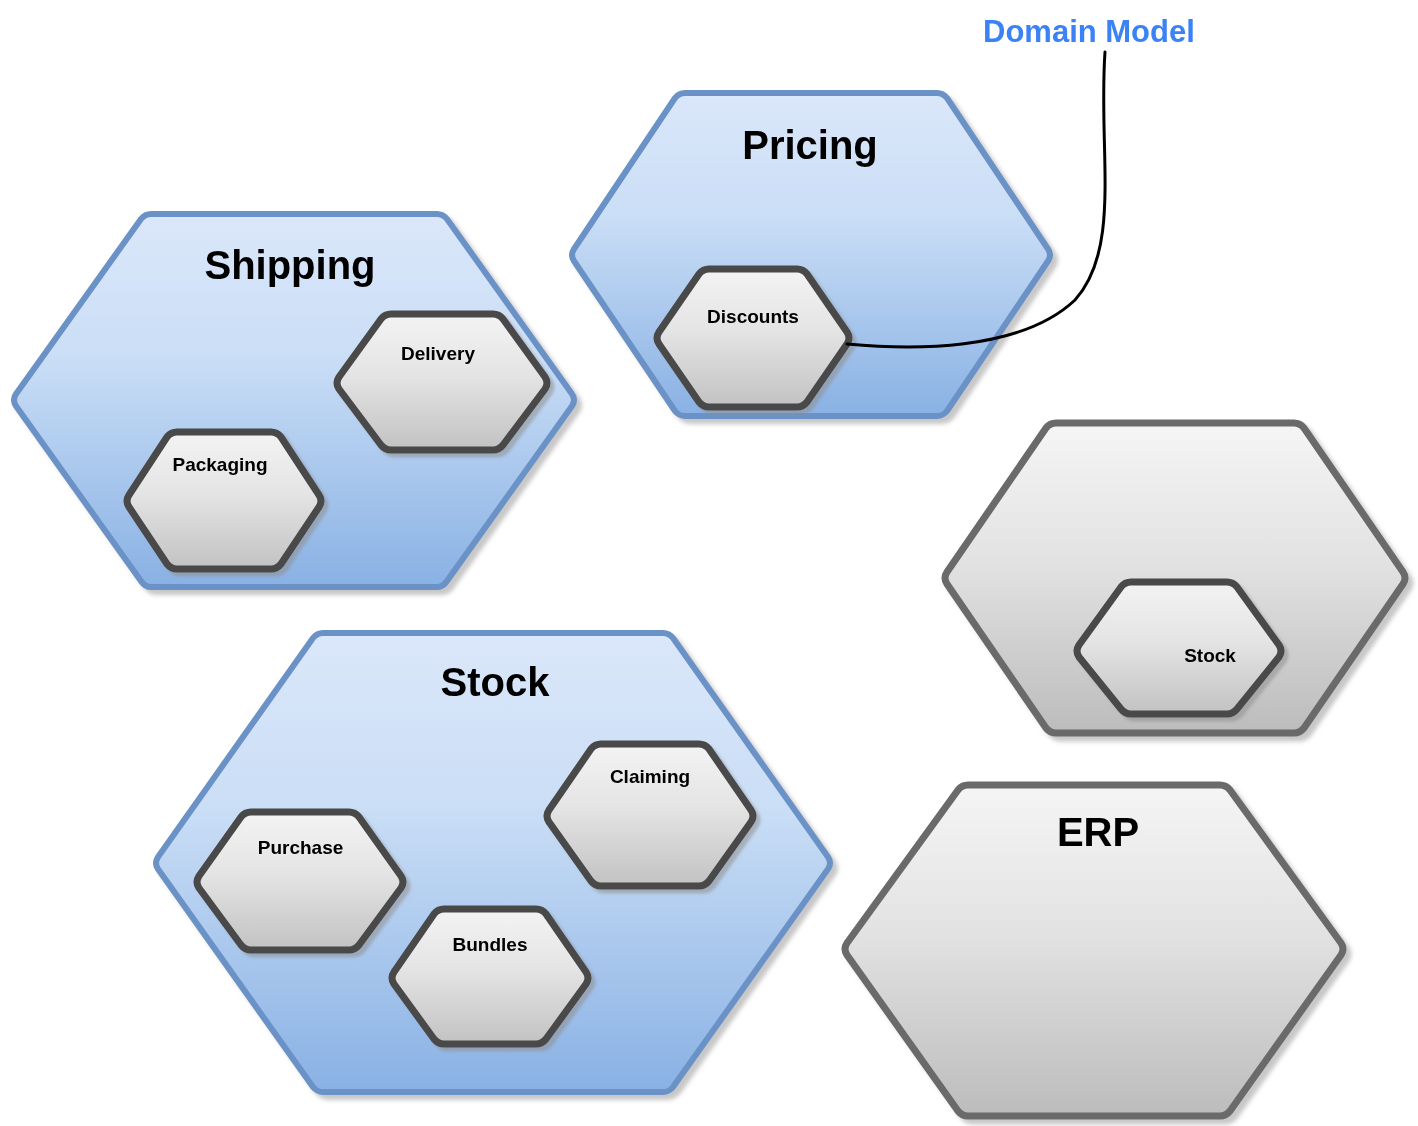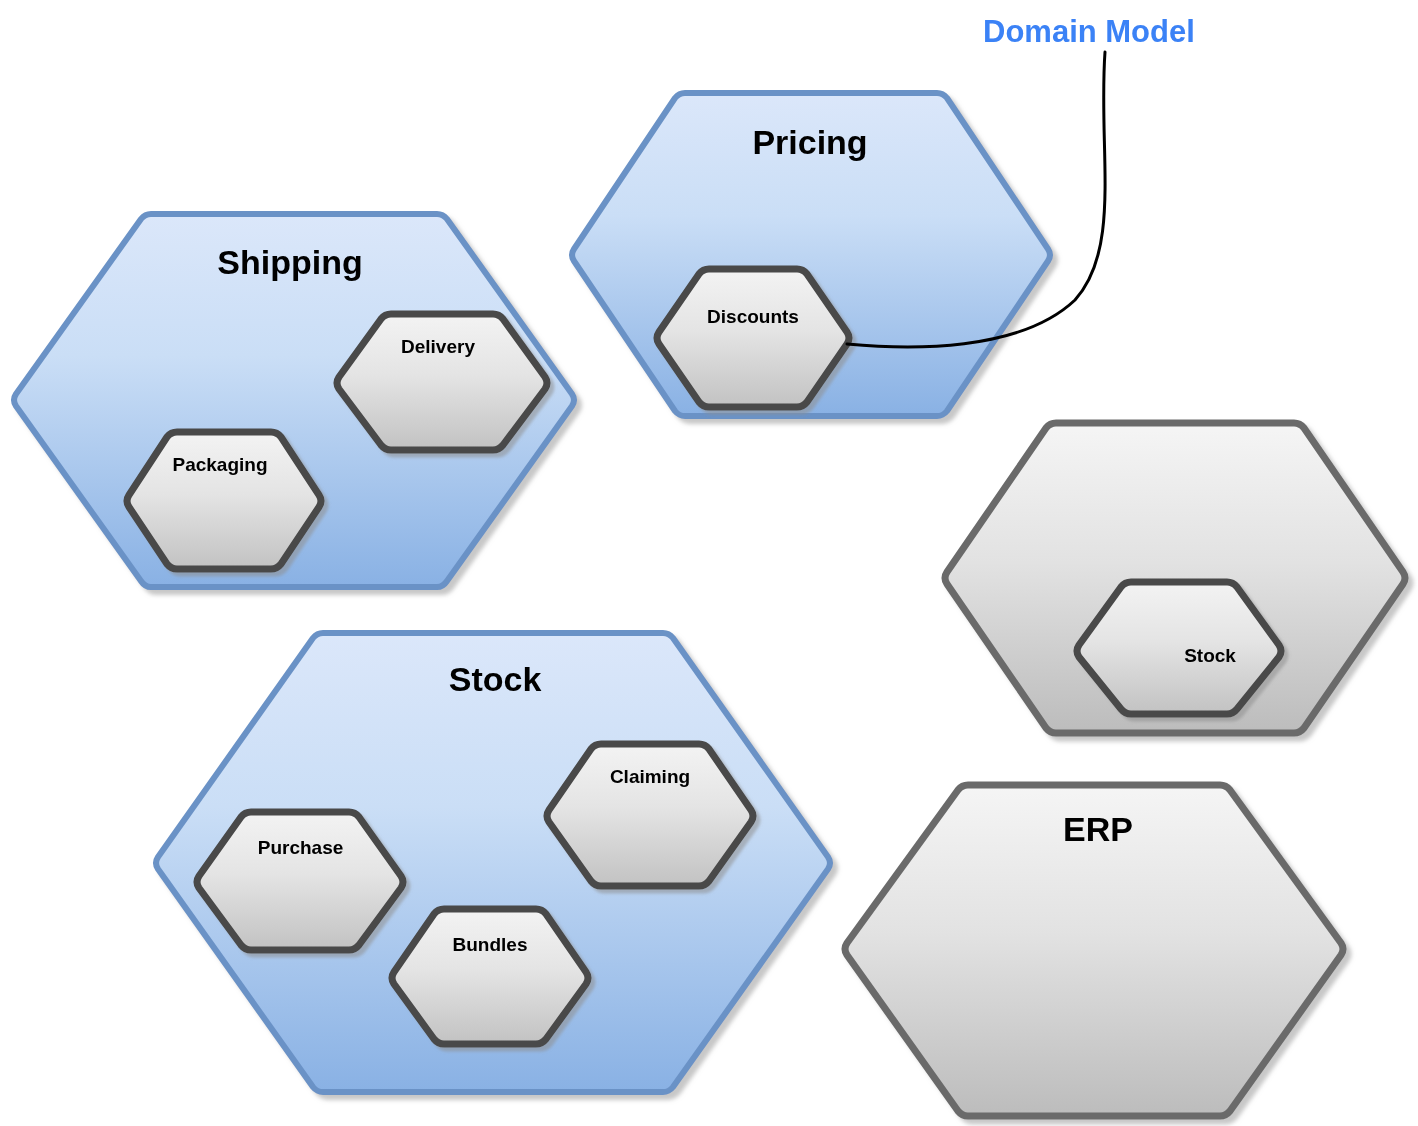--- a/index.html
+++ b/index.html
@@ -29,21 +29,21 @@
   }
   .hex-label {
     position: absolute;
     text-align: center;
     color: #000000;
     font-weight: bold;
     white-space: nowrap;
     pointer-events: none;
     line-height: 1;
   }
-  .label-container { font-size: 34px; letter-spacing: 0px; }
+  .label-container { font-size: 40px; letter-spacing: 0px; }
   .label-child     { font-size: 19px; letter-spacing: 0px; }
   .annotation-label {
     position: absolute;
     color: #3b82f6;
     font-weight: bold;
     font-size: 31px;
     white-space: nowrap;
     line-height: 1;
   }
 </style>
@@ -116,21 +116,21 @@
 
     <g>
       <path filter="url(#hexShadow)" fill="url(#gradGreyBig)" stroke="#6b6b6b" stroke-width="7" stroke-linejoin="round" d="M 968,785 L 1220,785 Q 1226,785 1230,790 L 1341,943 Q 1345,949 1341,955 L 1230,1111 Q 1226,1116 1220,1116 L 968,1116 Q 962,1116 958,1111 L 847,955 Q 843,949 847,943 L 958,790 Q 962,785 968,785 Z"></path>
     </g>
 
     <path fill="none" stroke="#000000" stroke-width="3" stroke-linecap="round" d="M 1105,52 C 1098,150 1122,248 1075,300 C 1020,352 910,350 847,344"></path>
   </svg>
 
   <div class="hex-label label-container" style="left:190px; top:245px; width:200px;">Shipping</div>
 
-  <div class="hex-label label-child" style="left:378px; top:337px; width:120px;">Delivery</div>
+  <div class="hex-label label-child" style="left:378px; top:344px; width:120px;">Delivery</div>
 
   <div class="hex-label label-child" style="left:155px; top:455px; width:130px;">Packaging</div>
 
   <div class="hex-label label-container" style="left:710px; top:125px; width:200px;">Pricing</div>
 
   <div class="hex-label label-child" style="left:688px; top:307px; width:130px;">Discounts</div>
 
   <div class="hex-label label-container" style="left:395px; top:662px; width:200px;">Stock</div>
 
   <div class="hex-label label-child" style="left:590px; top:767px; width:120px;">Claiming</div>

